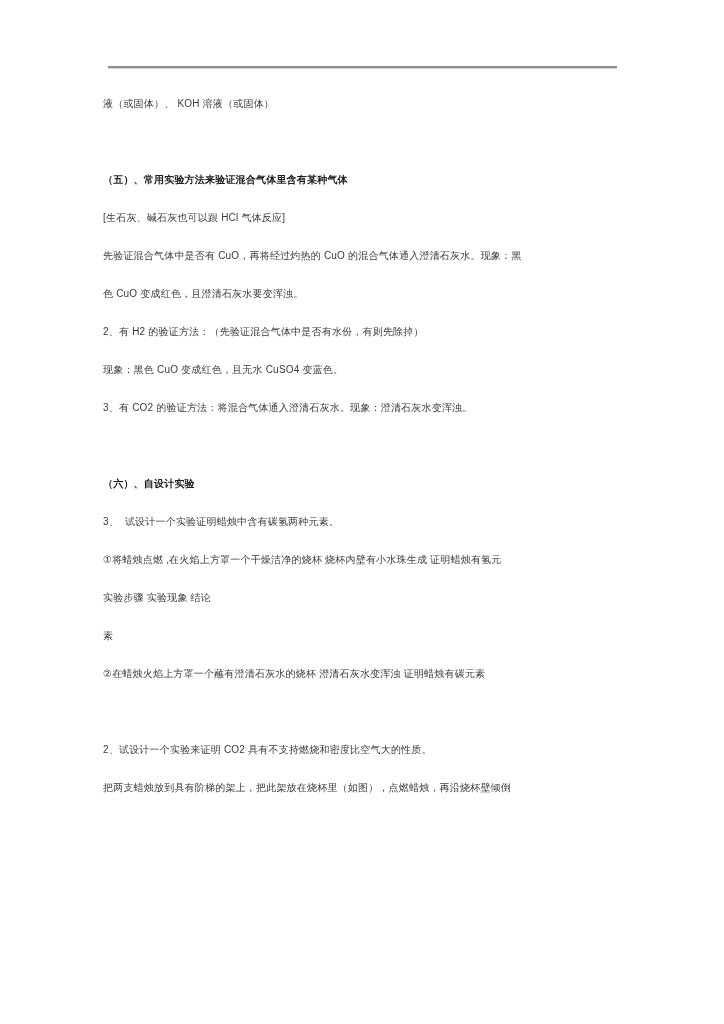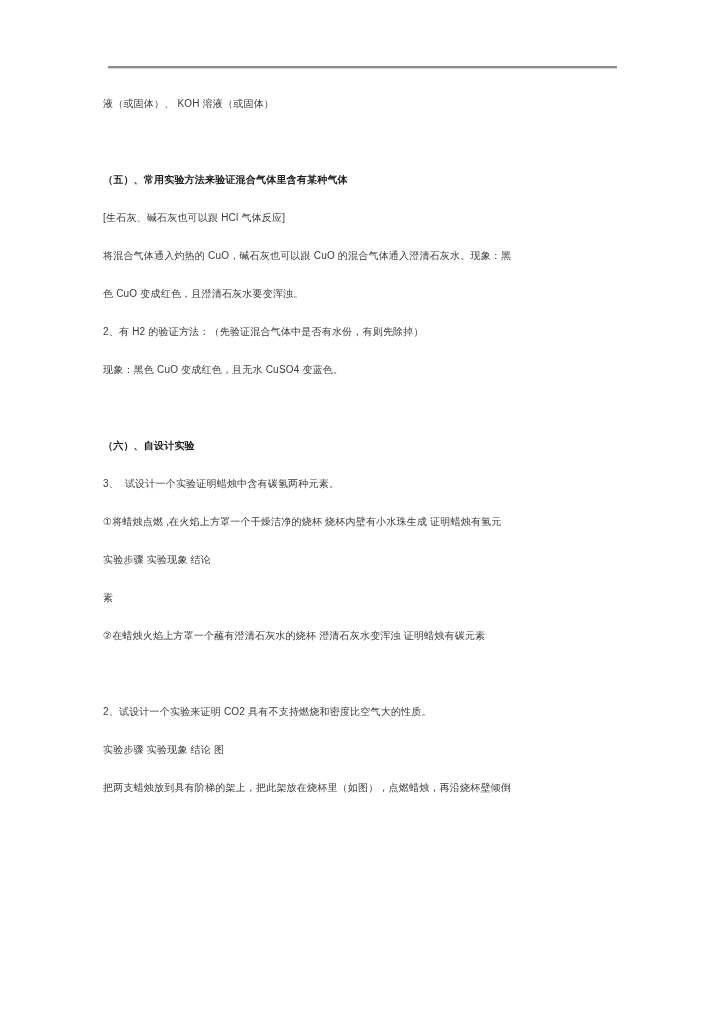--- a/index.html
+++ b/index.html
@@ -47,27 +47,27 @@
 </style>
 </head>
 <body>
 
 <div class="page" style="--page-bg: #ffffff; --text-color: #3a3a3a; --heading-color: #1c1c1c; --rule-color: #8e8e8e;">
   <div class="header-rule"></div>
   <div class="content">
     <div class="line">液（或固体）、 KOH 溶液（或固体）</div>
     <div class="line heading gap">（五）、常用实验方法来验证混合气体里含有某种气体</div>
     <div class="line">[生石灰、碱石灰也可以跟 HCl 气体反应]</div>
-    <div class="line">将混合气体通入灼热的 CuO，碱石灰也可以跟 CuO 的混合气体通入澄清石灰水。现象：黑</div>
+    <div class="line">先验证混合气体中是否有 CuO，再将经过灼热的 CuO 的混合气体通入澄清石灰水。现象：黑</div>
     <div class="line">色 CuO 变成红色，且澄清石灰水要变浑浊。</div>
     <div class="line">2、有 H2 的验证方法：（先验证混合气体中是否有水份，有则先除掉）</div>
     <div class="line">现象：黑色 CuO 变成红色，且无水 CuSO4 变蓝色。</div>
+    <div class="line">3、有 CO2 的验证方法：将混合气体通入澄清石灰水。现象：澄清石灰水变浑浊。</div>
     <div class="line heading gap">（六）、自设计实验</div>
     <div class="line">3、  试设计一个实验证明蜡烛中含有碳氢两种元素。</div>
     <div class="line">①将蜡烛点燃 ,在火焰上方罩一个干燥洁净的烧杯 烧杯内壁有小水珠生成 证明蜡烛有氢元</div>
     <div class="line">实验步骤 实验现象 结论</div>
     <div class="line">素</div>
     <div class="line">②在蜡烛火焰上方罩一个蘸有澄清石灰水的烧杯 澄清石灰水变浑浊 证明蜡烛有碳元素</div>
     <div class="line gap">2、试设计一个实验来证明 CO2 具有不支持燃烧和密度比空气大的性质。</div>
-    <div class="line">实验步骤 实验现象 结论 图</div>
     <div class="line">把两支蜡烛放到具有阶梯的架上，把此架放在烧杯里（如图），点燃蜡烛，再沿烧杯壁倾倒</div>
   </div>
 </div>
 
 </body></html>

